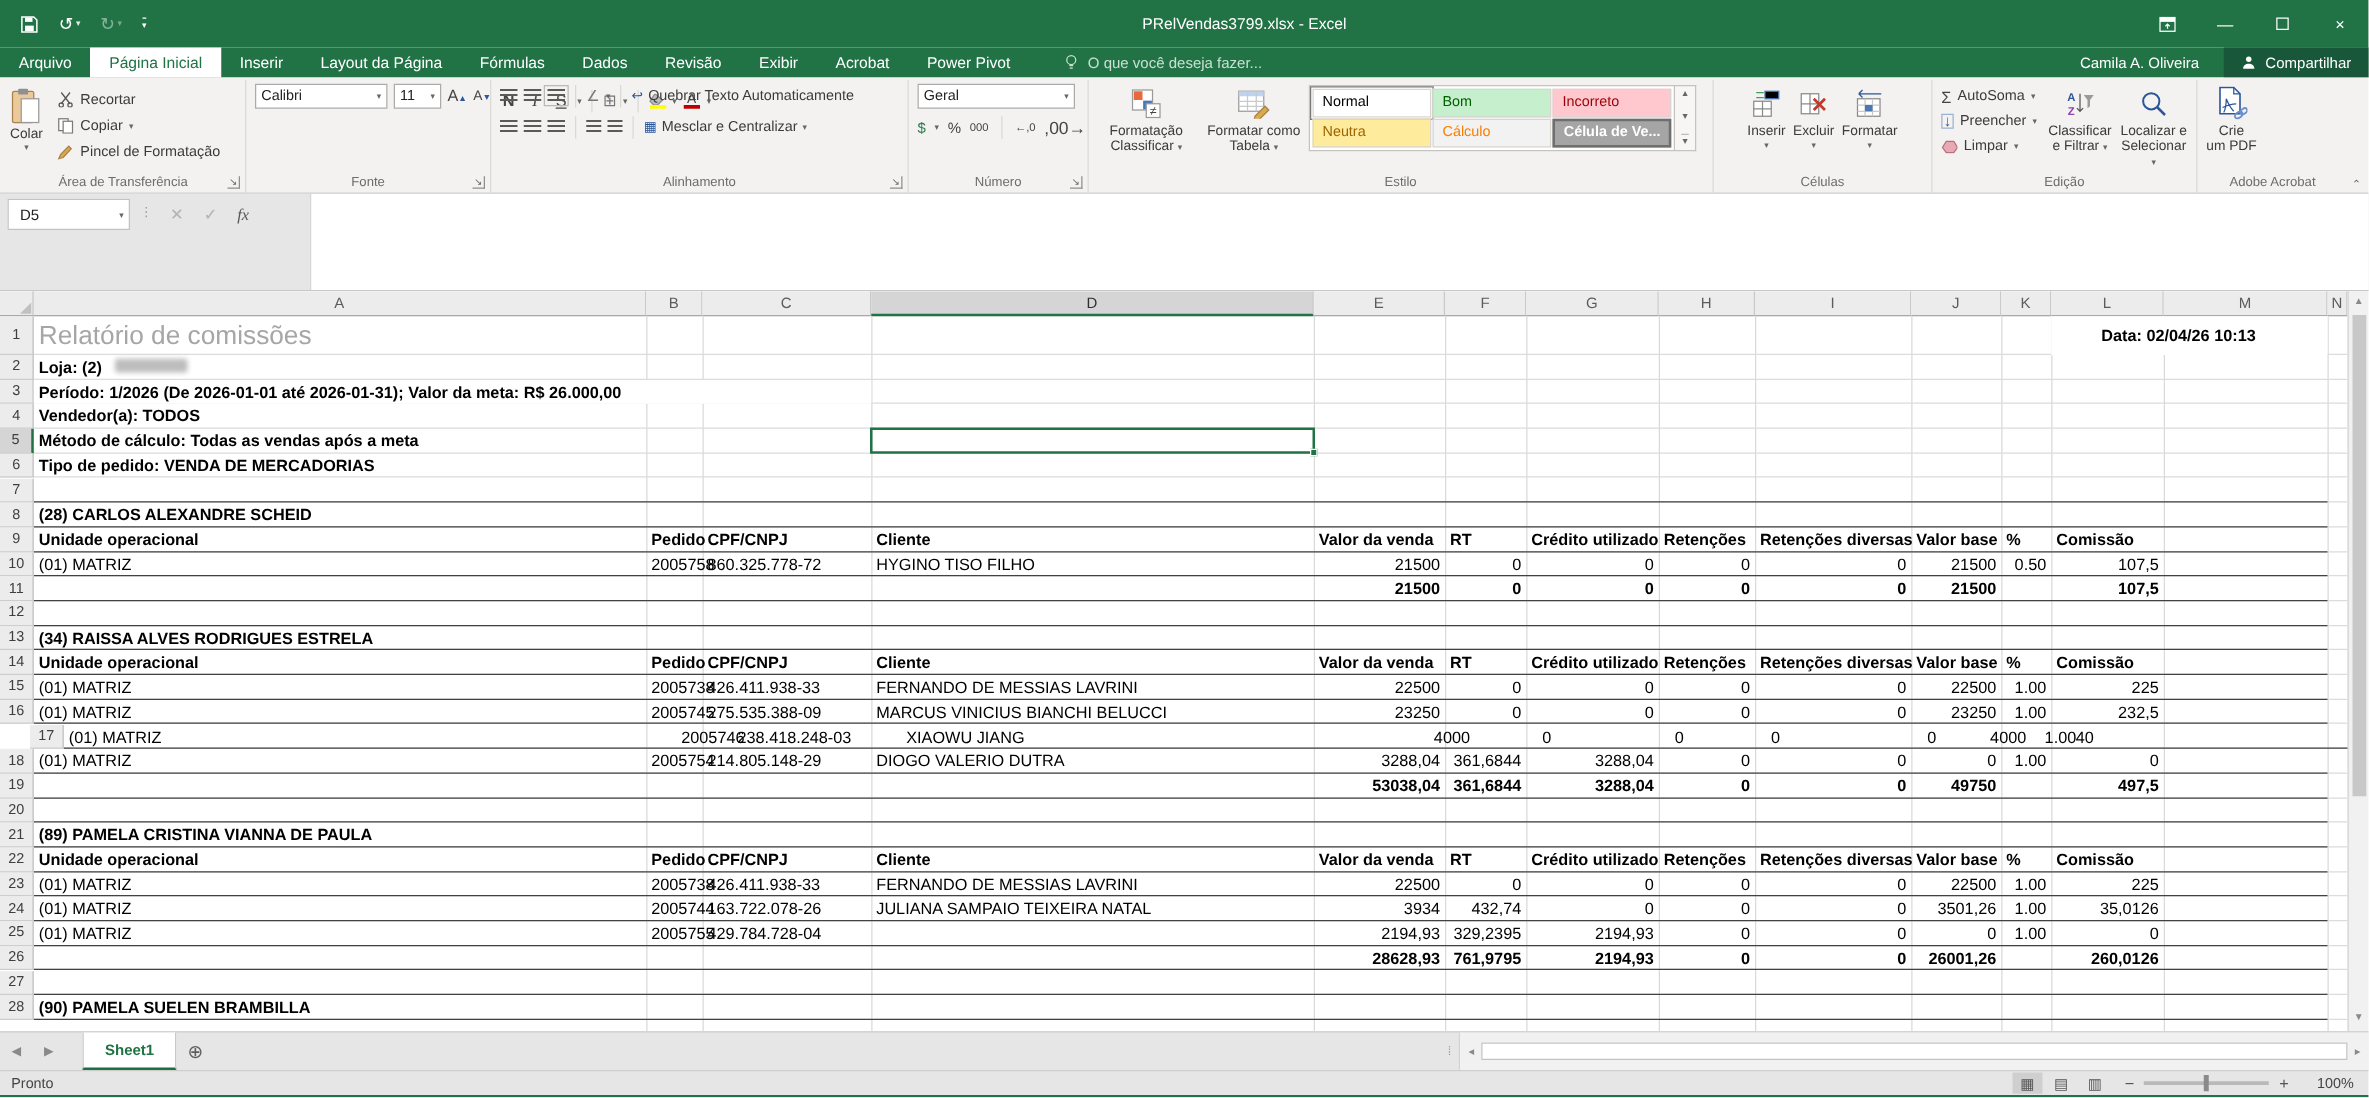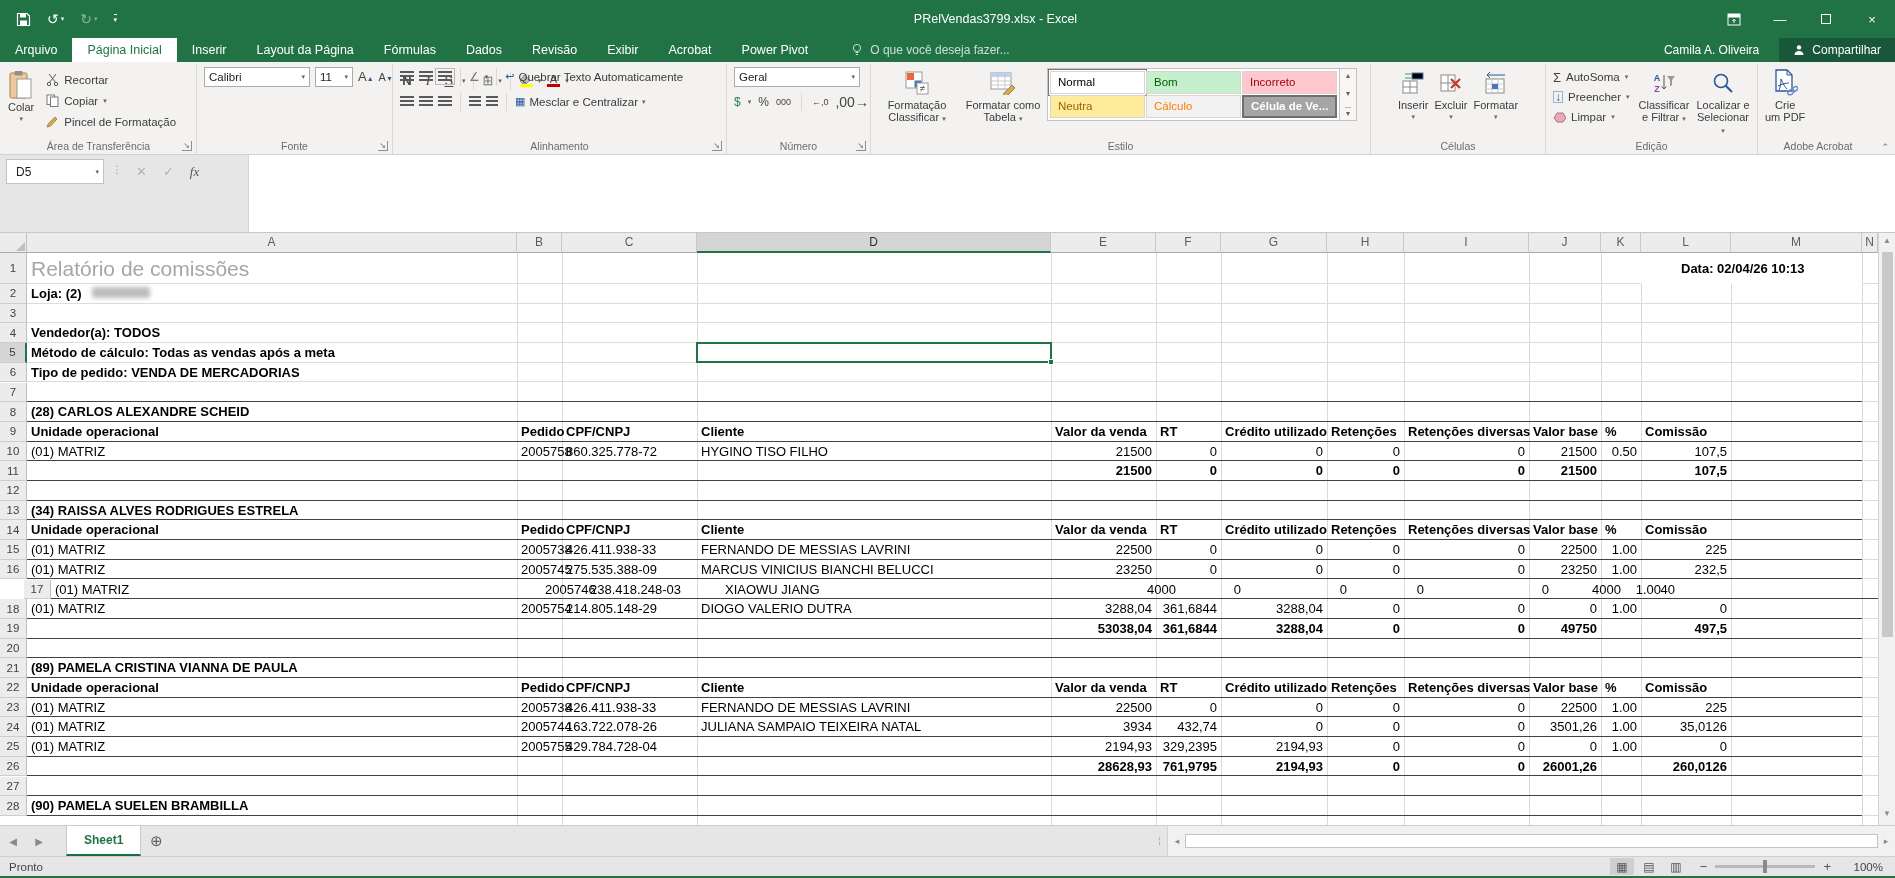--- a/index.html
+++ b/index.html
@@ -522,20 +522,21 @@
             <div class="cell b white" style="left: 1641px; width: 221px; line-height: 31px; padding-left: 40px;">Data: 02/04/26 10:13</div>
           </div>
           <div class="grow" style="top: 31px; height: 19.7px;">
             <div class="hline"></div>
             <div class="rh">2</div>
             <div class="cell b" style="left: 27px; width: 490px; line-height: 19.7px;">Loja: (2)<span class="redact"></span></div>
           </div>
           <div class="grow" style="top: 50.7px; height: 19.7px;">
             <div class="hline"></div>
             <div class="rh">3</div>
+            <div class="cell b white" style="left: 27px; width: 670px; line-height: 19.7px;">Período: 1/2026 (De 2026-01-01 até 2026-01-31); Valor da meta: R$ 26.000,00</div>
           </div>
           <div class="grow" style="top: 70.4px; height: 19.7px;">
             <div class="hline"></div>
             <div class="rh">4</div>
             <div class="cell b" style="left: 27px; width: 490px; line-height: 19.7px;">Vendedor(a): TODOS</div>
           </div>
           <div class="grow" style="top: 90.1px; height: 19.7px;">
             <div class="hline"></div>
             <div class="rh sel">5</div>
             <div class="cell b" style="left: 27px; width: 490px; line-height: 19.7px;">Método de cálculo: Todas as vendas após a meta</div>

